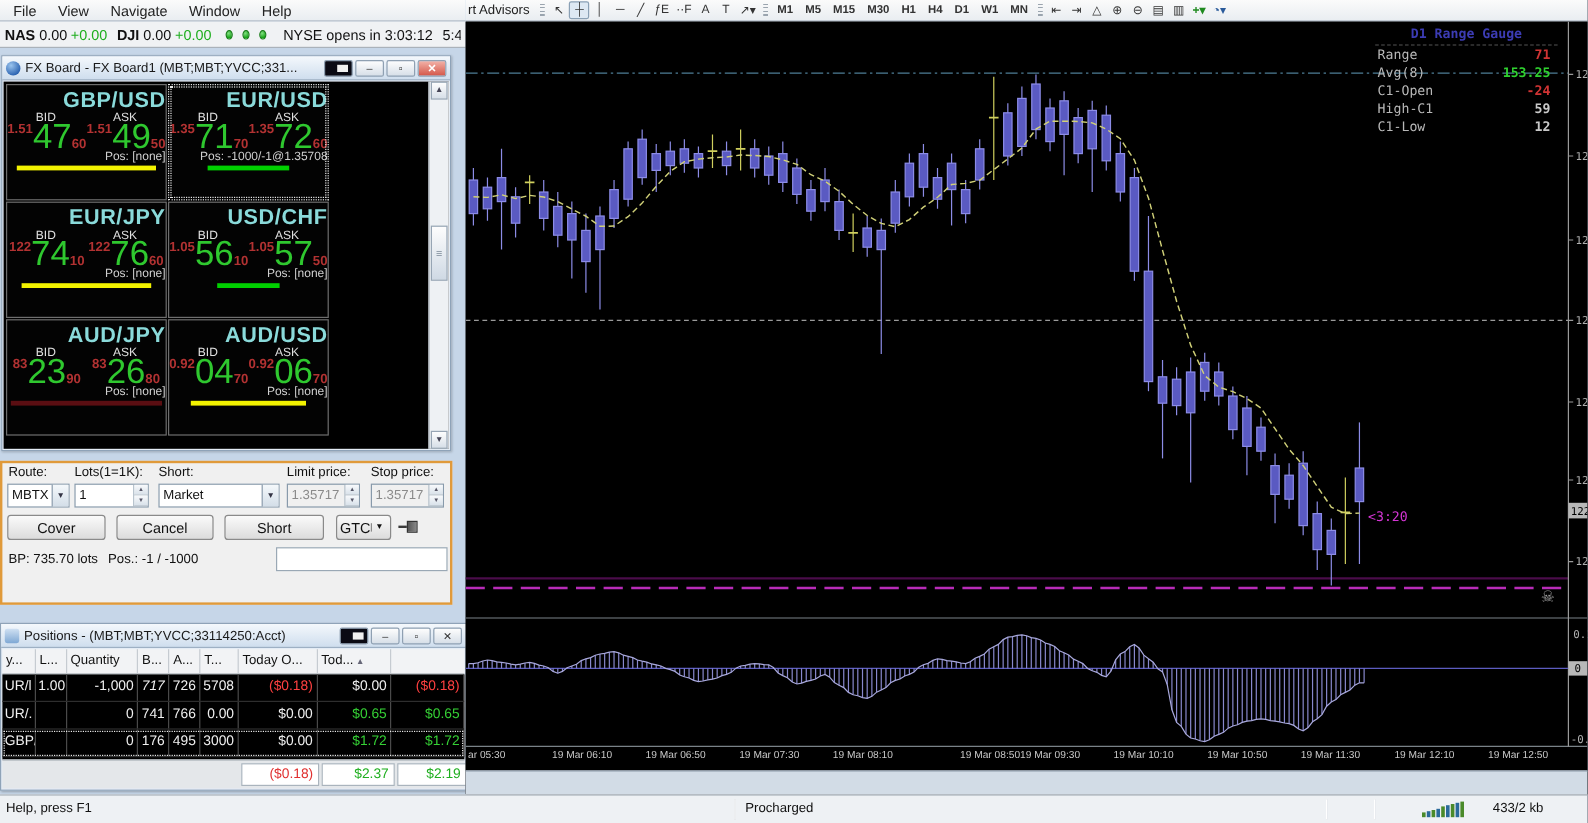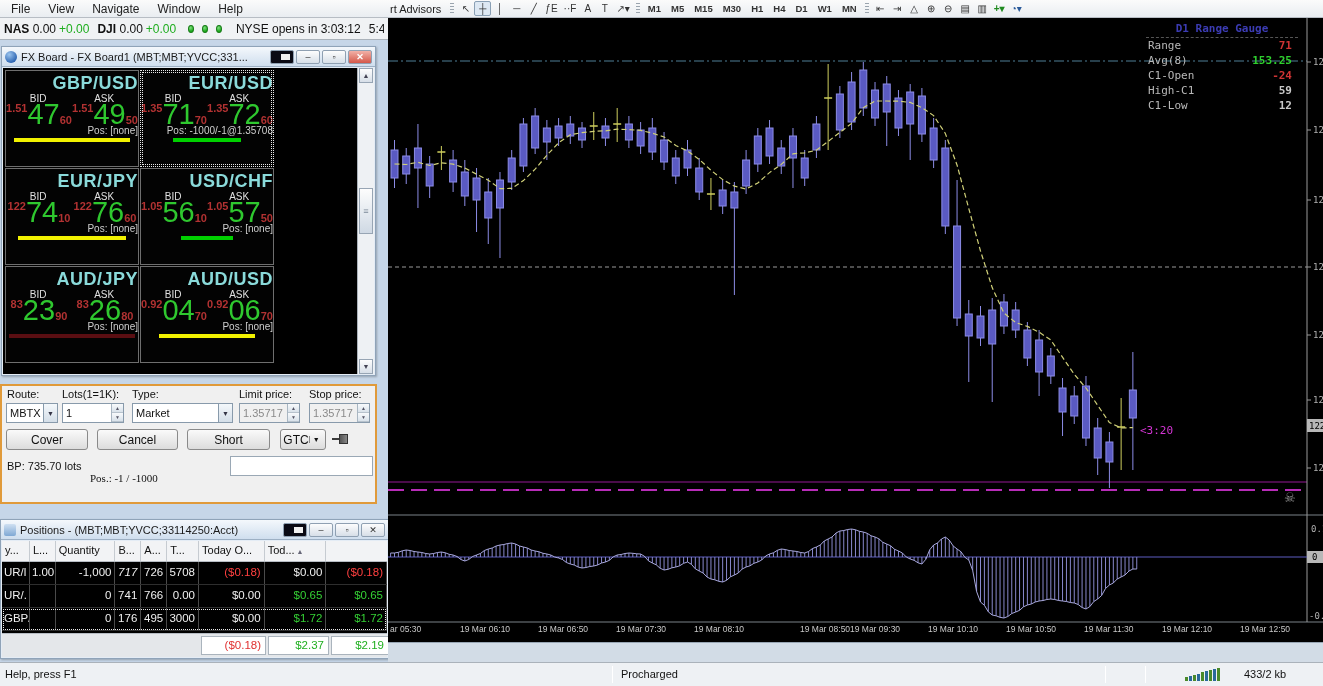--- a/index.html
+++ b/index.html
@@ -80,21 +80,21 @@
   .op-buttons { position:relative; height:28px; }
   .btn { position:absolute; top:3px; height:21px; border:1px solid #8a8a8a; border-radius:3px;
     background:linear-gradient(#fafafa,#dcdcdc); font-size:12px; color:#111; display:flex; align-items:center; justify-content:center; }
   .gtc { display:flex; }
   .gtc .gd { width:14px; border-left:1px solid #8a8a8a; font-size:7px; display:flex; align-items:center; justify-content:center; }
   .pin-ico { position:absolute; left:330px; top:8px; width:18px; height:10px; }
   .pin-ico .stem { position:absolute; left:0; top:4px; width:7px; height:2px; background:#3a3a3a; }
   .pin-ico .head { position:absolute; left:7px; top:0; width:9px; height:10px; background:linear-gradient(90deg,#555,#888); border:1px solid #333; }
   .op-bottom { position:relative; height:26px; font-size:11px; color:#111; }
   .op-bp { position:absolute; left:5px; top:6px; }
-  .op-pos { position:absolute; left:88px; top:18px;font-family:Liberation Serif, serif; }
+  .op-pos { position:absolute; left:88px; top:6px; }
   .op-box { position:absolute; left:228px; top:2px; width:143px; height:20px; background:#fff; border:1px solid #9aa8b5; }
 
   
   .pos-head { position:absolute; left:1px; top:21px; right:1px; height:21px; background:#f2f3f5; display:flex; font-size:11px; color:#111; border-bottom:1px solid #b7bdc4; }
   .ph-cell { border-right:1px solid #c6cbd1; padding:3px 2px 0 3px; white-space:nowrap; overflow:hidden; }
   .ph-cell .sort { font-size:7px; color:#667; margin-left:2px; }
   .pos-body { position:absolute; left:1px; top:42px; right:1px; height:71px; background:#000; }
   .p-row { display:flex; height:23px; border-bottom:1px solid #2e2e2e; }
   .p-row.selected { outline:1px dotted #e8e8e8; outline-offset:-2px; }
   .p-cell { border-right:1px solid #4a4a4a; font-size:11.5px; color:#f0f0f0; padding:4px 3px 0 2px; white-space:nowrap; overflow:hidden; text-align:right; }
@@ -333,21 +333,21 @@
       <div class="arr" style="top:0;">▲</div>
       <div class="thumb"></div>
       <div class="arr" style="bottom:0;">▼</div>
     </div>
   </div>
 
   <div class="order-panel">
     <div class="op-labels">
       <span class="op-lbl" style="left:5px;">Route:</span>
       <span class="op-lbl" style="left:60px;">Lots(1=1K):</span>
-      <span class="op-lbl" style="left:130px;">Type:</span>
+      <span class="op-lbl" style="left:130px;">Short:</span>
       <span class="op-lbl" style="left:237px;">Limit price:</span>
       <span class="op-lbl" style="left:307px;">Stop price:</span>
     </div>
     <div class="op-controls">
       <span class="ctrl" style="left:4px; width:52px;">
         <span class="txt">MBTX</span>
         <span class="drop">▼</span>
       </span>
       <span class="ctrl" style="left:60px; width:62px;">
         <span class="txt">1</span>

